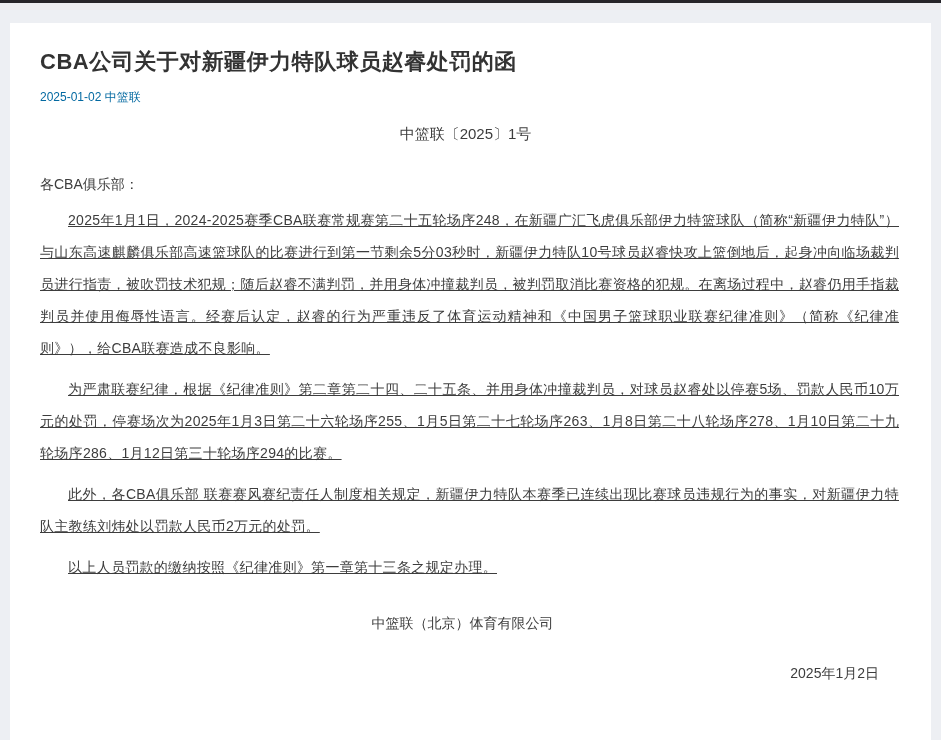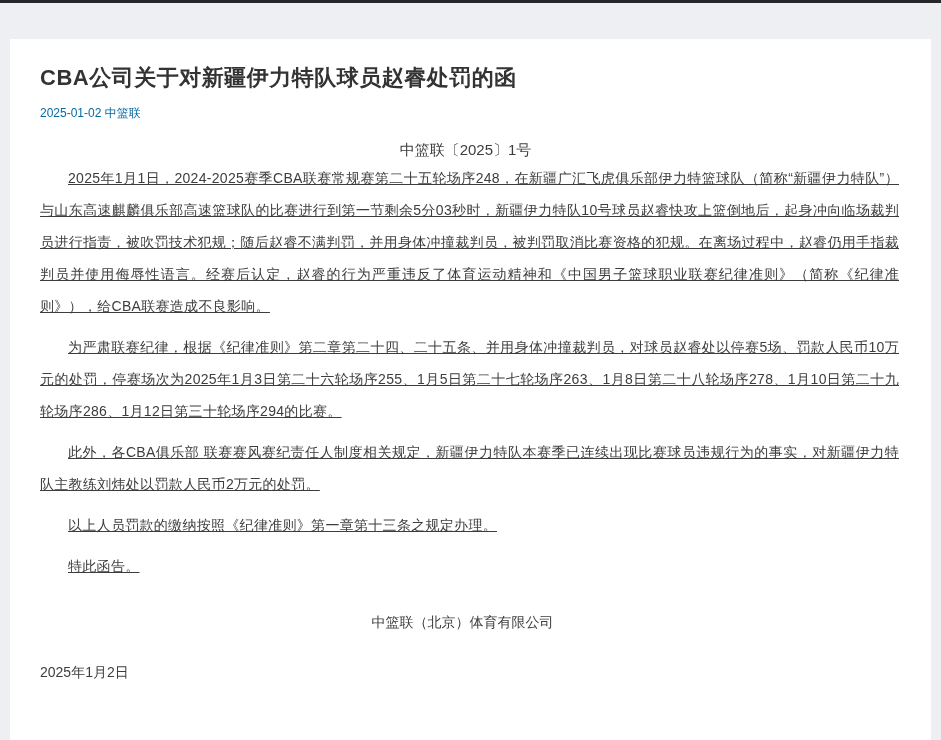--- a/index.html
+++ b/index.html
@@ -9,21 +9,21 @@
     height: 740px;
     background: #edeff3;
     font-family: "Liberation Sans", sans-serif;
     overflow: hidden;
   }
   .topbar {
     height: 3px;
     background: #26262b;
   }
   .page {
-    padding: 36px 10px 0;
+    padding: 20px 10px 0;
     box-sizing: border-box;
     height: 737px;
   }
   .card {
     background: #ffffff;
     height: 717px;
     box-sizing: border-box;
     padding: 18px 32px 40px 30px;
     overflow: hidden;
   }
@@ -65,20 +65,21 @@
   }
   .signature {
     text-align: center;
     font-size: 14px;
     color: #3d3d3d;
     margin-top: 28px;
     padding-right: 14px;
     line-height: 24px;
   }
   .sign-date {
+    text-align: right;
     font-size: 14px;
     color: #3d3d3d;
     margin-top: 26px;
     padding-right: 20px;
     line-height: 24px;
   }
 </style>
 </head>
 <body>
 
@@ -86,29 +87,29 @@
 
 <div class="page">
   <article class="card">
 
     <h1 class="title">CBA公司关于对新疆伊力特队球员赵睿处罚的函</h1>
 
     <div class="meta">2025-01-02 中篮联</div>
 
     <div class="doc-number">中篮联〔2025〕1号</div>
 
+    <div class="salutation">各CBA俱乐部：</div>
 
     <p class="body-p">2025年1月1日，2024-2025赛季CBA联赛常规赛第二十五轮场序248，在新疆广汇飞虎俱乐部伊力特篮球队（简称“新疆伊力特队”）与山东高速麒麟俱乐部高速篮球队的比赛进行到第一节剩余5分03秒时，新疆伊力特队10号球员赵睿快攻上篮倒地后，起身冲向临场裁判员进行指责，被吹罚技术犯规；随后赵睿不满判罚，并用身体冲撞裁判员，被判罚取消比赛资格的犯规。在离场过程中，赵睿仍用手指裁判员并使用侮辱性语言。经赛后认定，赵睿的行为严重违反了体育运动精神和《中国男子篮球职业联赛纪律准则》（简称《纪律准则》），给CBA联赛造成不良影响。</p>
 
     <p class="body-p">为严肃联赛纪律，根据《纪律准则》第二章第二十四、二十五条、并用身体冲撞裁判员，对球员赵睿处以停赛5场、罚款人民币10万元的处罚，停赛场次为2025年1月3日第二十六轮场序255、1月5日第二十七轮场序263、1月8日第二十八轮场序278、1月10日第二十九轮场序286、1月12日第三十轮场序294的比赛。</p>
 
     <p class="body-p">此外，各CBA俱乐部 联赛赛风赛纪责任人制度相关规定，新疆伊力特队本赛季已连续出现比赛球员违规行为的事实，对新疆伊力特队主教练刘炜处以罚款人民币2万元的处罚。</p>
 
     <p class="body-p">以上人员罚款的缴纳按照《纪律准则》第一章第十三条之规定办理。</p>
 
-    <p class="body-p">特此函告。</p>
 
     <div class="signature">中篮联（北京）体育有限公司</div>
 
     <div class="sign-date">2025年1月2日</div>
 
   </article>
 </div>
 
 </body></html>

